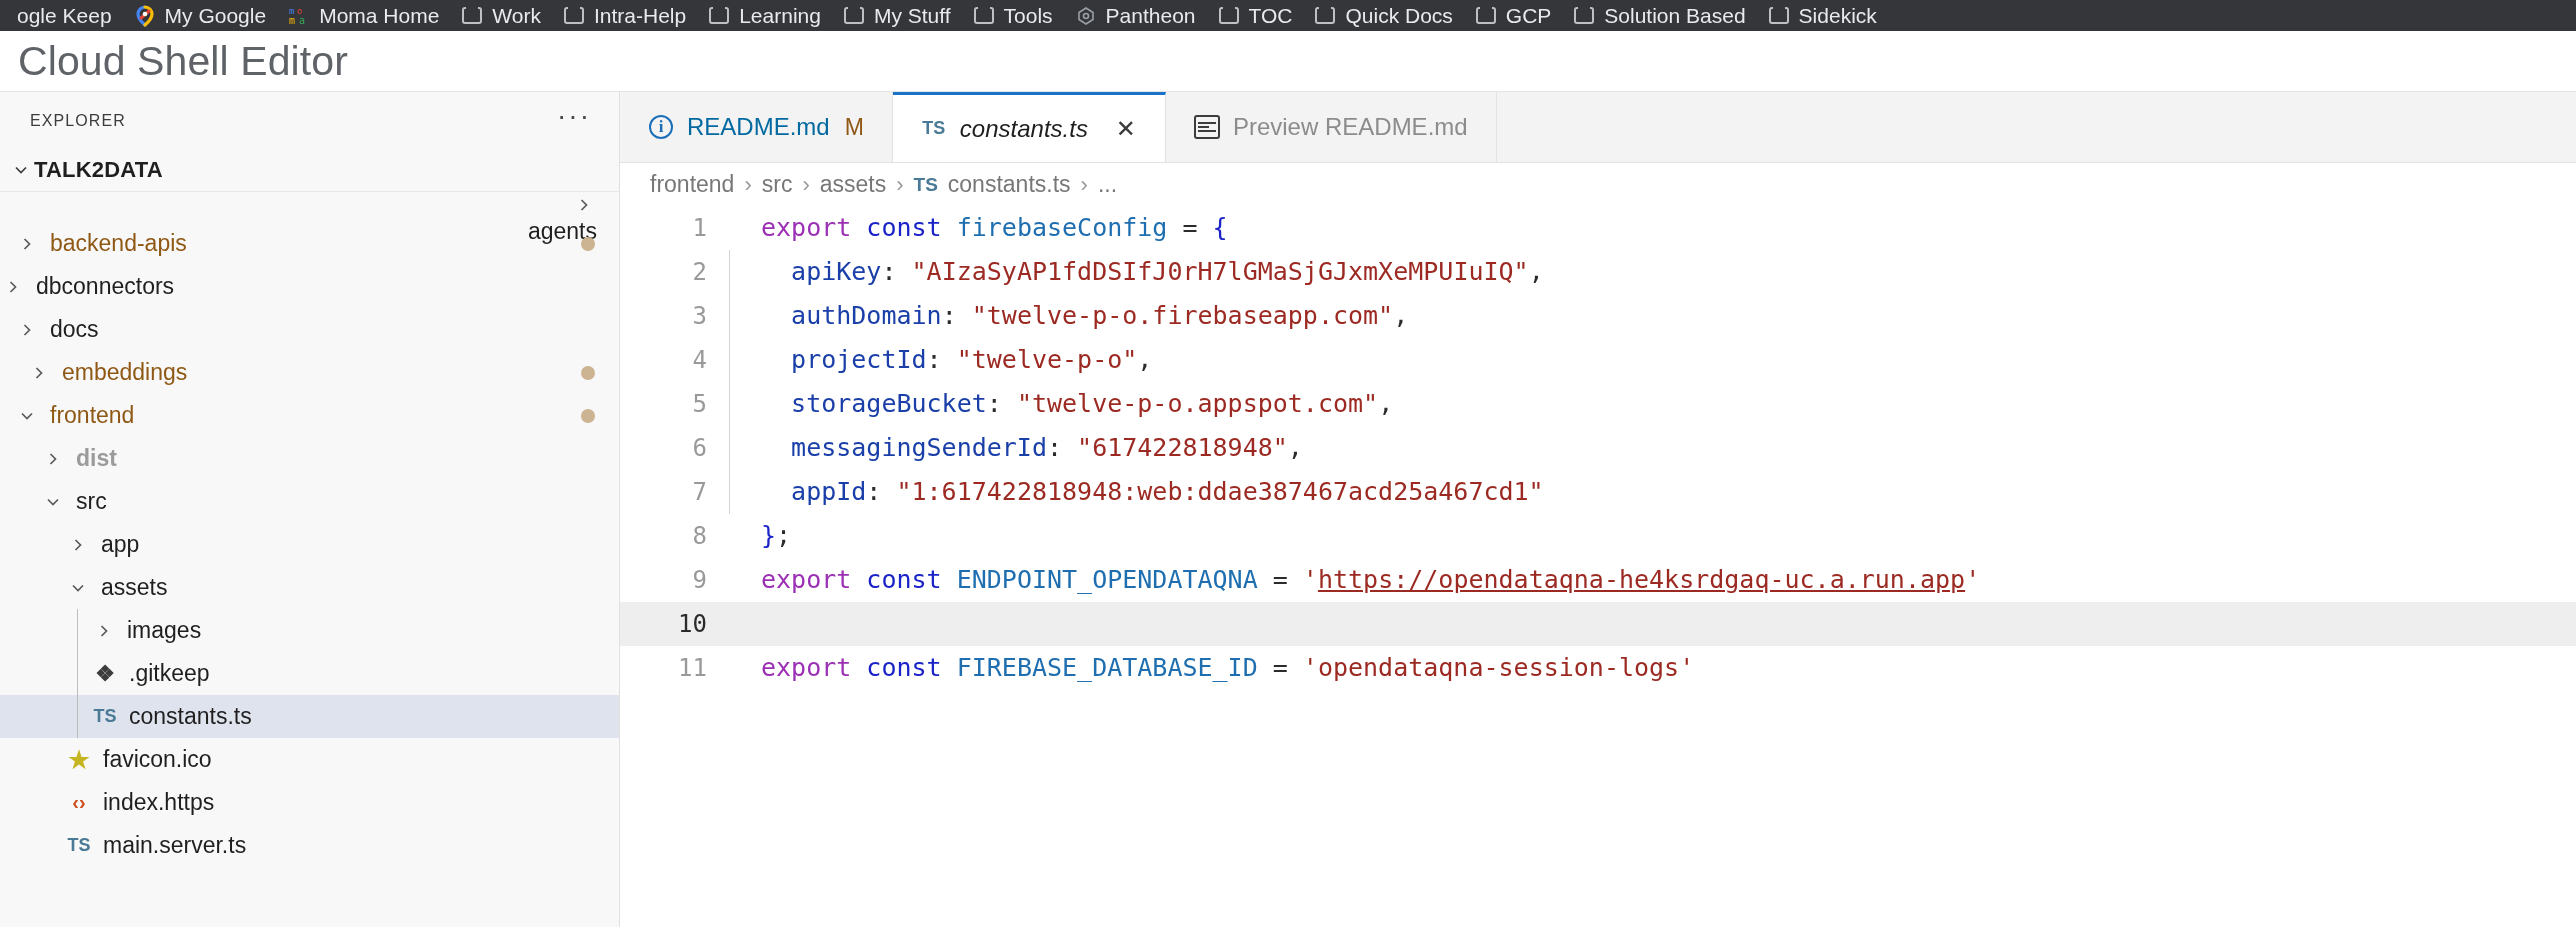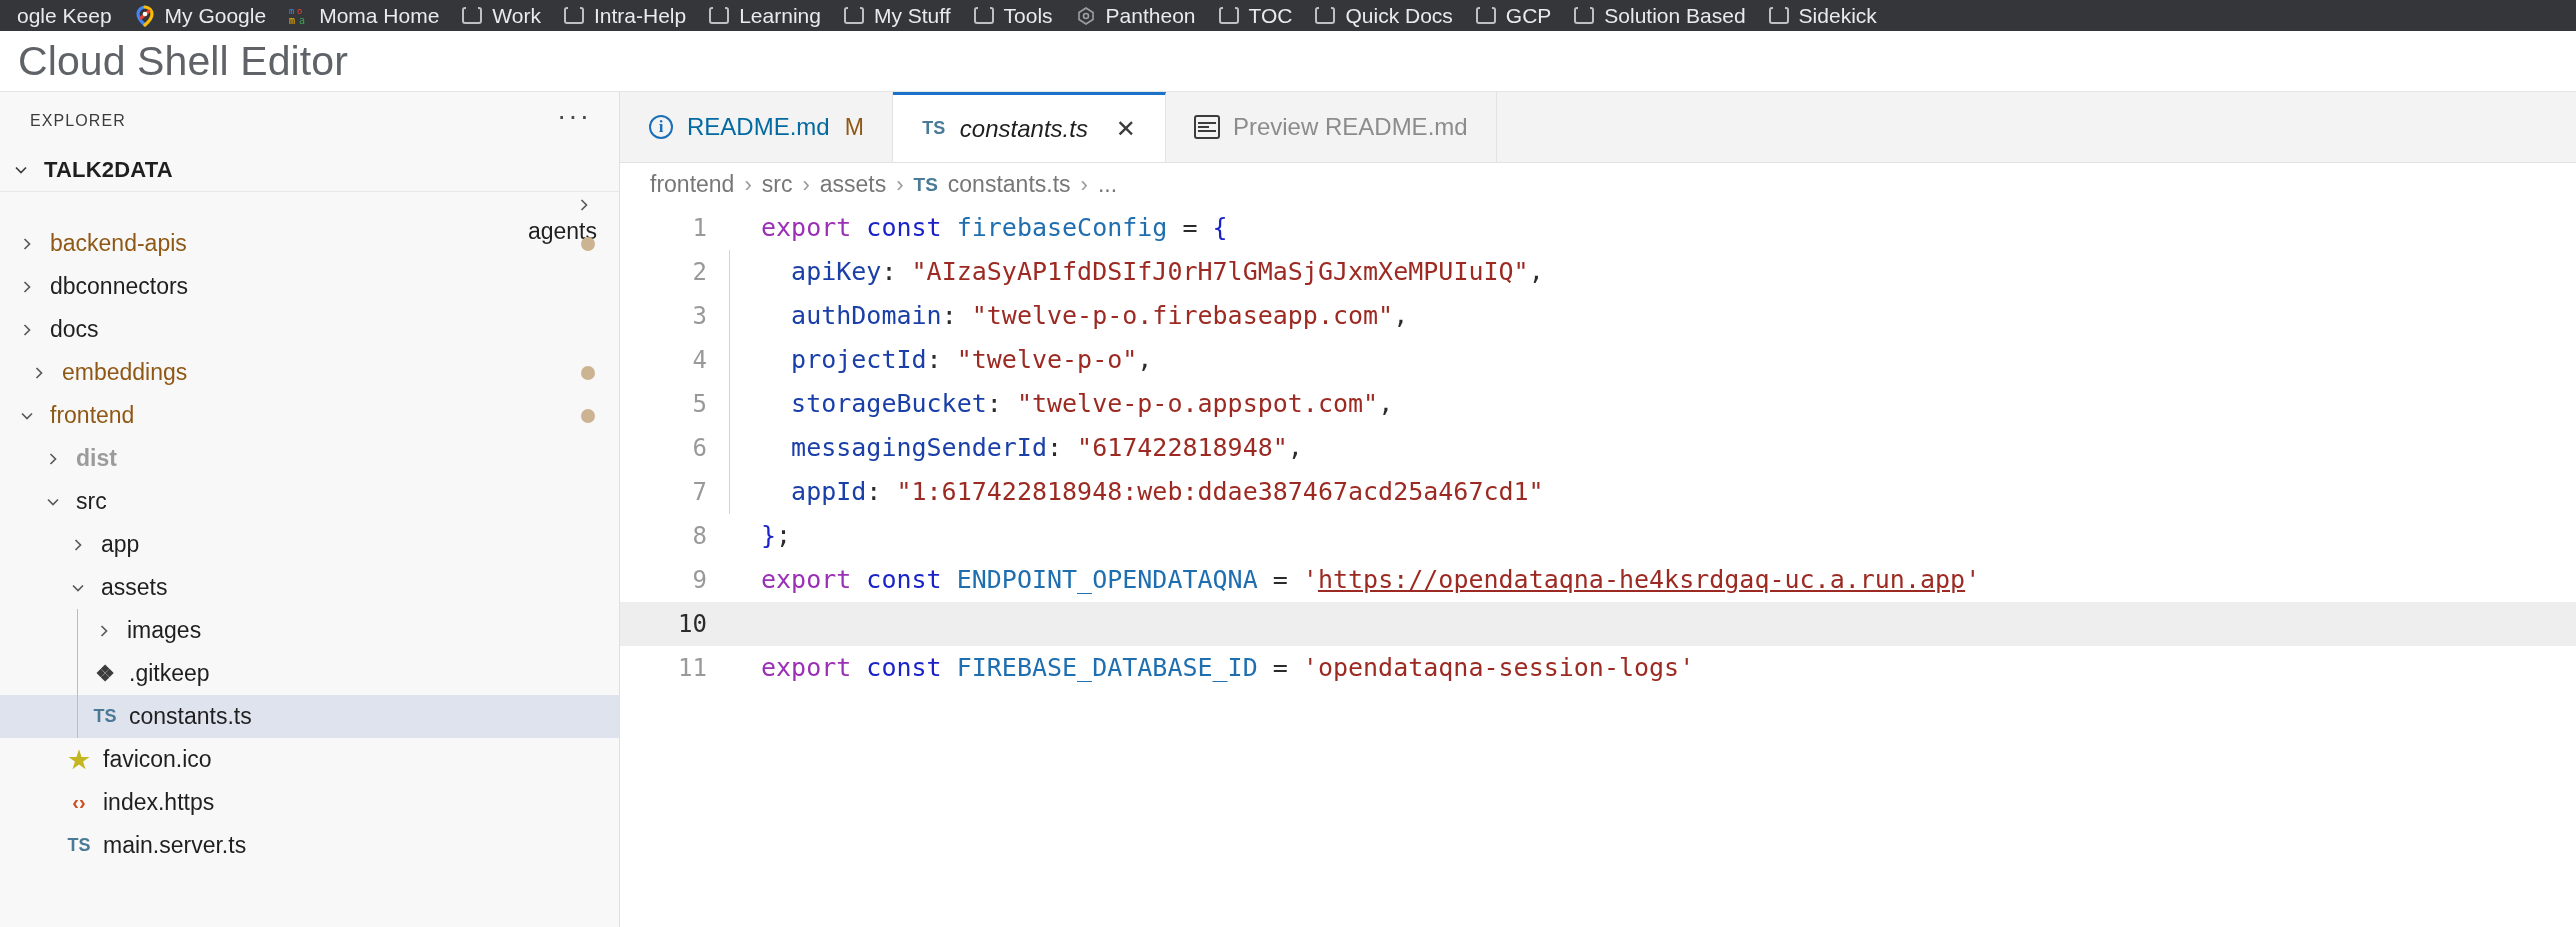--- a/index.html
+++ b/index.html
@@ -105,21 +105,21 @@
     font-size: 28px;
     color: #4a4a4a;
     line-height: 12px;
     letter-spacing: 2px;
     padding-bottom: 10px;
   }
   .root-row {
     height: 43px;
     display: flex;
     align-items: center;
-    gap: 10px;
+    gap: 0;
     padding-left: 8px;
     border-bottom: 1px solid #e8e8e8;
     flex: 0 0 43px;
   }
   .root-label {
     font-size: 22px;
     font-weight: bold;
     color: #1f1f1f;
     letter-spacing: 0.2px;
   }
@@ -443,21 +443,21 @@
         </div>
         <div class="tree-row" style="padding-left: 14px;">
           <span class="chev">
             <svg width="20" height="20" viewBox="0 0 20 20">
               <path d="M7.5 5 L12.5 10 L7.5 15" fill="none" stroke="#5a5a5a" stroke-width="1.7"></path>
             </svg>
           </span>
           <span class="tree-label modified">backend-apis</span>
           <span class="dot-badge"></span>
         </div>
-        <div class="tree-row" style="padding-left: 14px;">
+        <div class="tree-row" style="">
           <span class="chev">
             <svg width="20" height="20" viewBox="0 0 20 20">
               <path d="M7.5 5 L12.5 10 L7.5 15" fill="none" stroke="#5a5a5a" stroke-width="1.7"></path>
             </svg>
           </span>
           <span class="tree-label">dbconnectors</span>
         </div>
         <div class="tree-row" style="padding-left: 14px;">
           <span class="chev">
             <svg width="20" height="20" viewBox="0 0 20 20">

